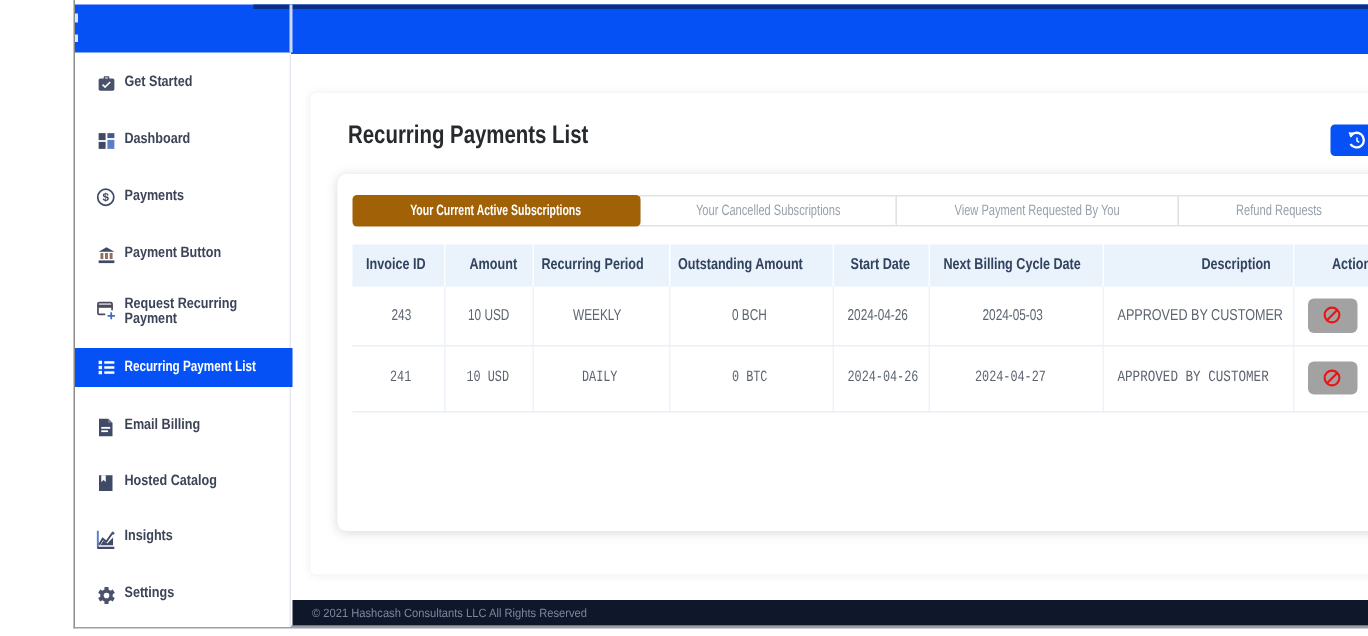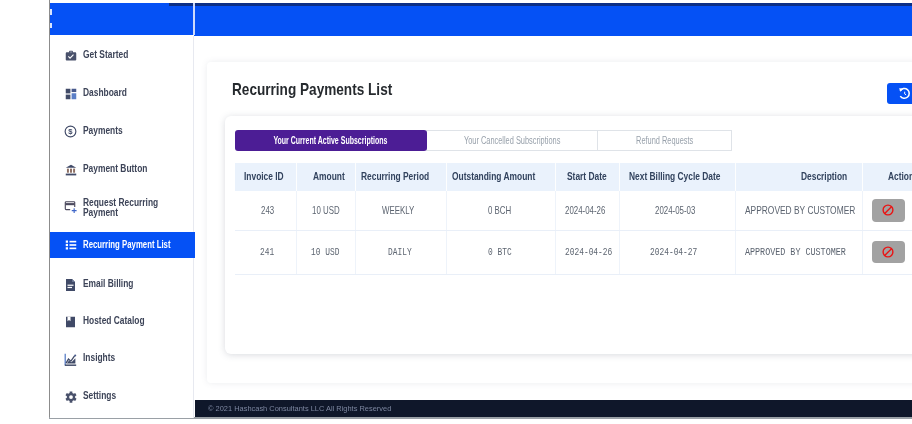--- a/index.html
+++ b/index.html
@@ -43,21 +43,21 @@
   border-radius:3px; display:flex; align-items:center; justify-content:center; }
 #card2 { left:180px; top:116px; width:710.5px; height:237.5px; background:#fff;
   border-radius:6px; box-shadow:0 1px 7px rgba(80,90,110,.22); }
 
 
 #tabs { left:190px; top:129.5px; height:21px; display:flex; }
 .tab { height:21px; display:flex; align-items:center; justify-content:center;
   font-size:10px; color:#98a1ab; background:#fff; border:1px solid #dfe3e8;
   margin-left:-1px; }
 .tab span { transform:scaleX(0.74); transform-origin:center; white-space:nowrap; }
-.tab.active { background:#4c1d95; color:#fff; font-weight:700; border:none;
+.tab.active { background:#a16207; color:#fff; font-weight:700; border:none;
   border-radius:3px; margin-left:0; z-index:2; }
 .tab.active span { transform:scaleX(0.70); }
 
 
 #tbl { left:190px; top:162.5px; width:688px; }
 table { border-collapse:collapse; width:688px; table-layout:fixed; }
 th { background:#eaf2fc; color:#32435e; font-size:10.5px; font-weight:700;
   text-align:right; padding:0 2.5px 2.5px 9px; height:28.5px;
   border-right:1.5px solid #fdfefe; }
 th span, td span { display:inline-block; transform:scaleX(0.80); transform-origin:left center; white-space:nowrap; }
@@ -209,20 +209,23 @@
     </svg>
   </div>
   <div class="abs" id="card2"></div>
 
   <div class="abs" id="tabs">
     <div class="tab active" style="width:191.5px">
         <span>Your Current Active Subscriptions</span>
       </div>
     <div class="tab" style="width:172.5px">
         <span>Your Cancelled Subscriptions</span>
+      </div>
+    <div class="tab" style="width:189px">
+        <span>View Payment Requested By You</span>
       </div>
     <div class="tab" style="width:135px">
         <span>Refund Requests</span>
       </div>
   </div>
 
   <div class="abs" id="tbl">
     <table>
       <colgroup>
         <col style="width:61px">

